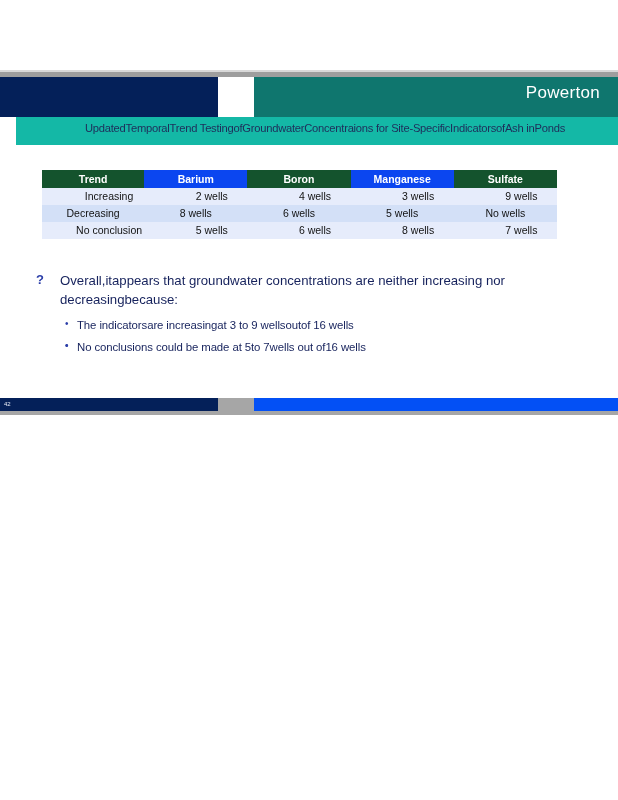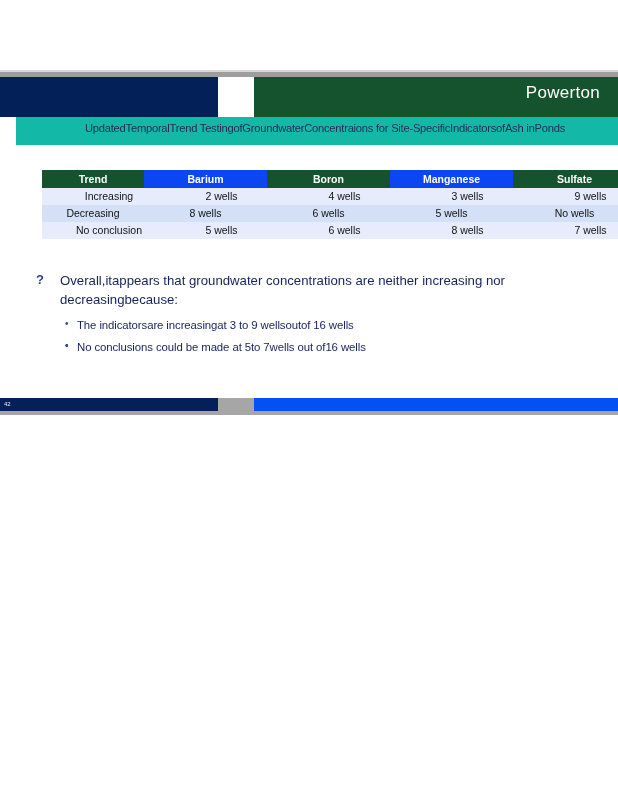--- a/index.html
+++ b/index.html
@@ -66,21 +66,21 @@
     width: 36px;
     height: 40px;
     background: #ffffff;
   }
   .header-blue {
     position: absolute;
     left: 254px;
     top: 0;
     width: 364px;
     height: 48px;
-    background: #14532d;
+    background: #0f766e;
   }
   .header-title {
     position: absolute;
     right: 18px;
     top: 6px;
     color: #ffffff;
     font-size: 17px;
     letter-spacing: 0.3px;
     white-space: nowrap;
   }
@@ -132,21 +132,21 @@
     line-height: 18px;
   }
   .th-navy  { background: #14532d; }
   .th-blue  { background: #0b46f0; }
   .data-table td {
     color: #111111;
   }
   .row-a td { background: #e6ecfb; padding-left: 32px; }
   .row-b td { background: #d3e0f7; }
   .col-trend { width: 102px; }
-  .col-data  { width: 123px; }
+  .col-data  { width: 103px; }
 
   
   .bullets {
     position: absolute;
     left: 32px;
     top: 272px;
     width: 560px;
   }
   .bullet-l1 {
     position: relative;

